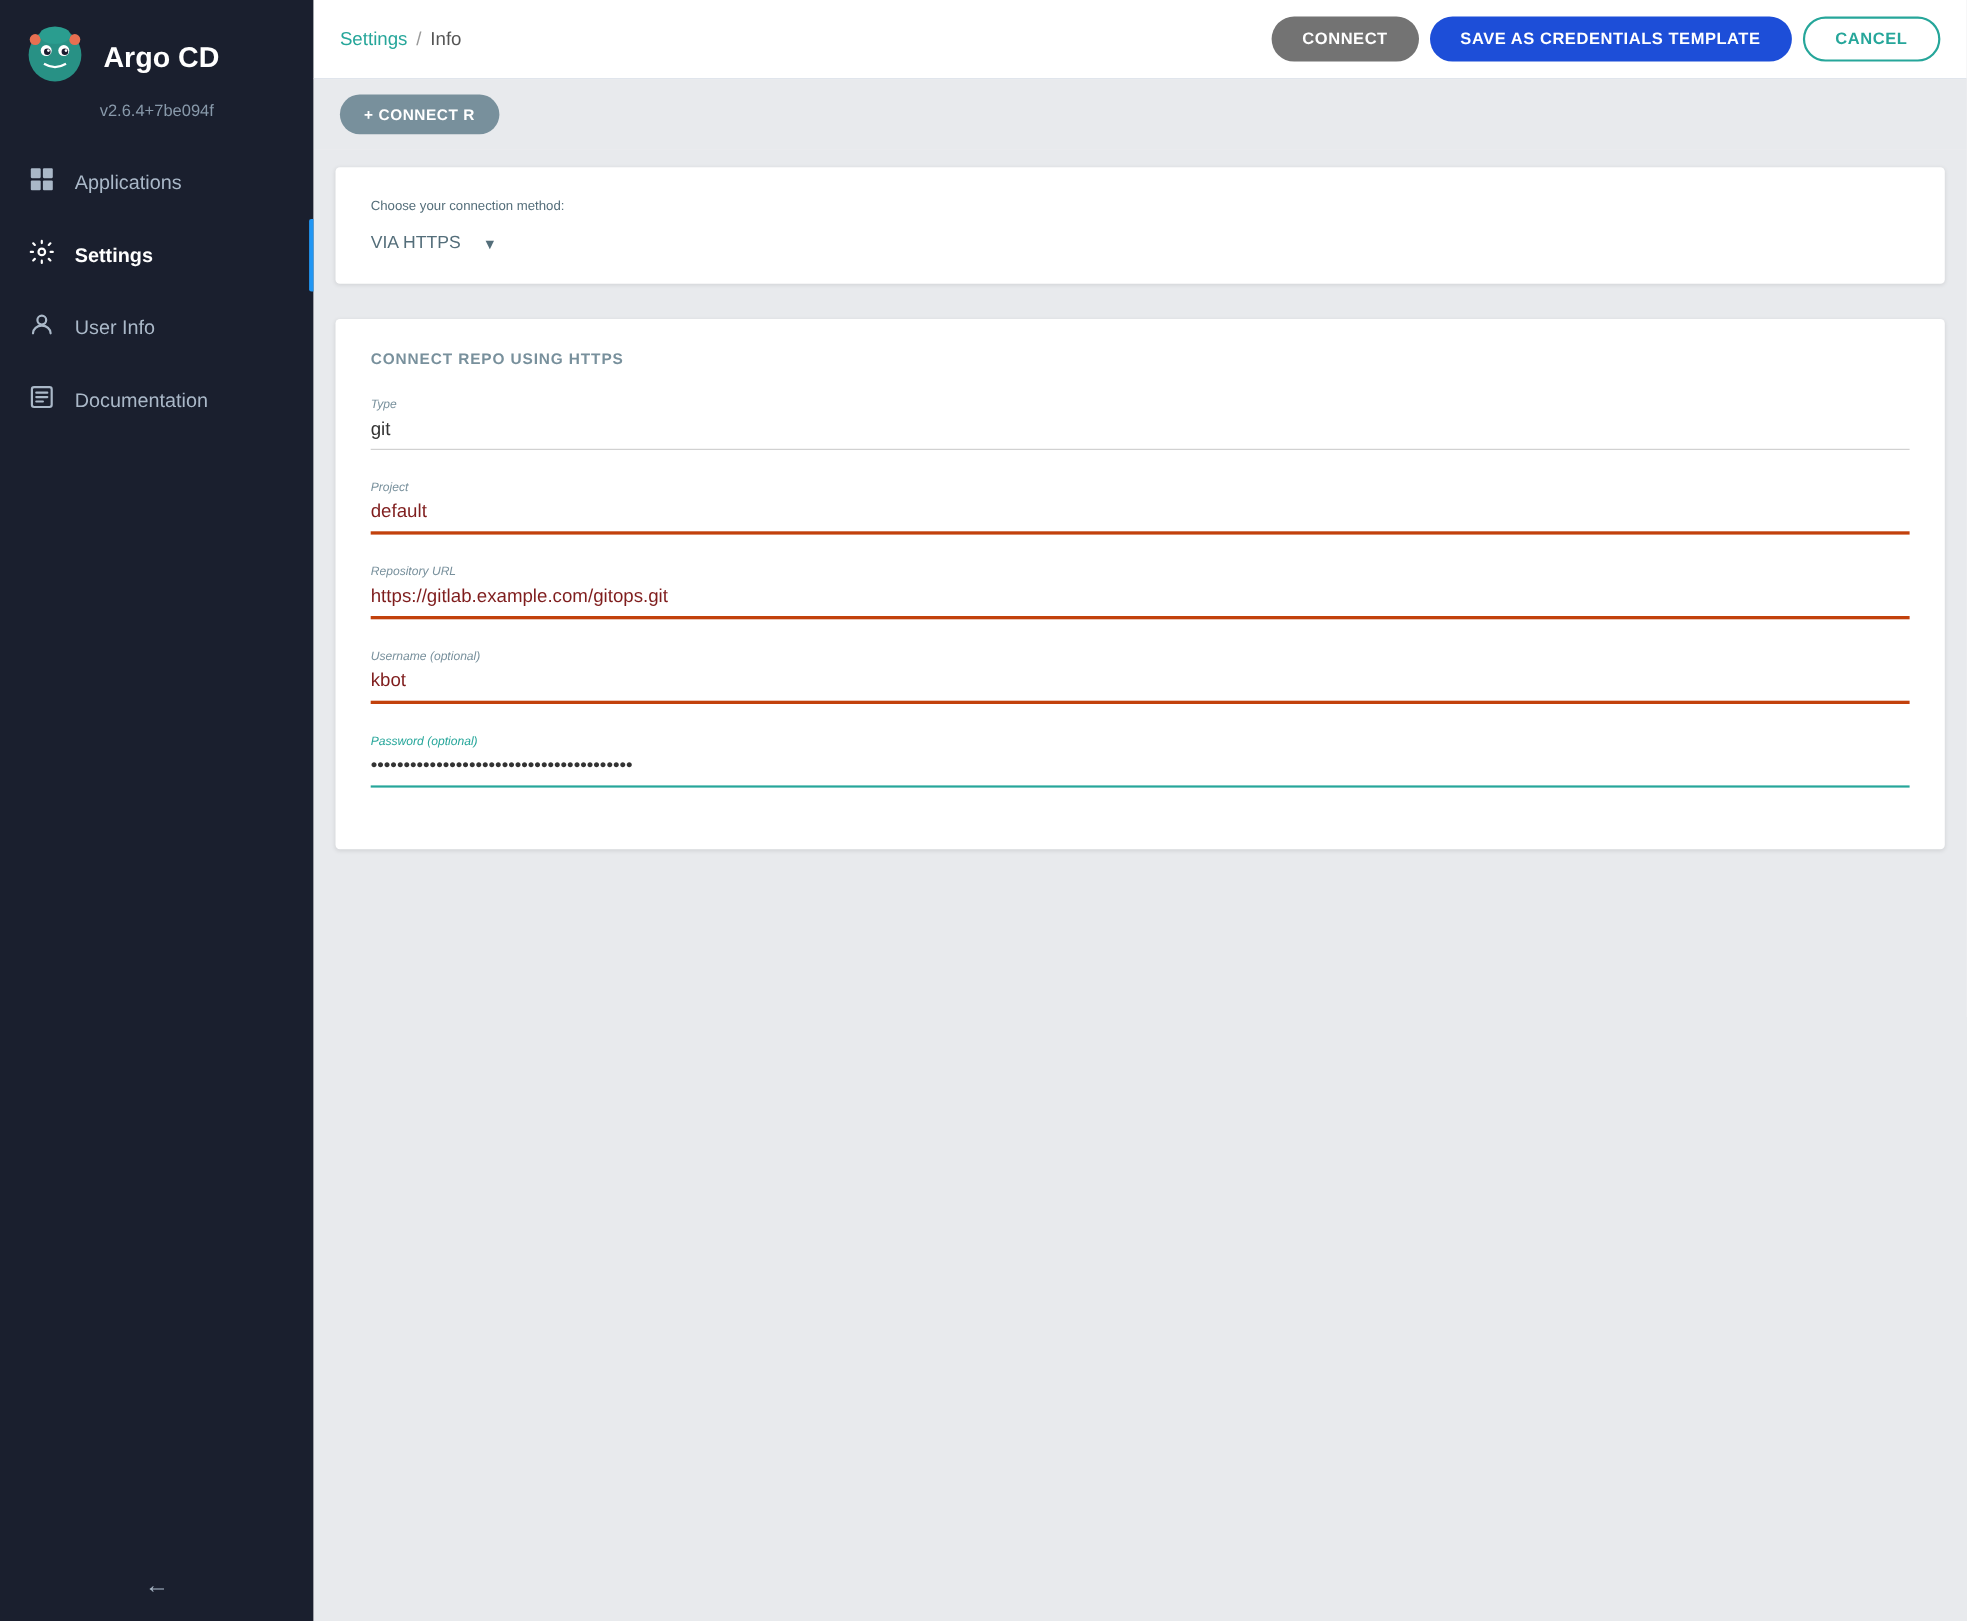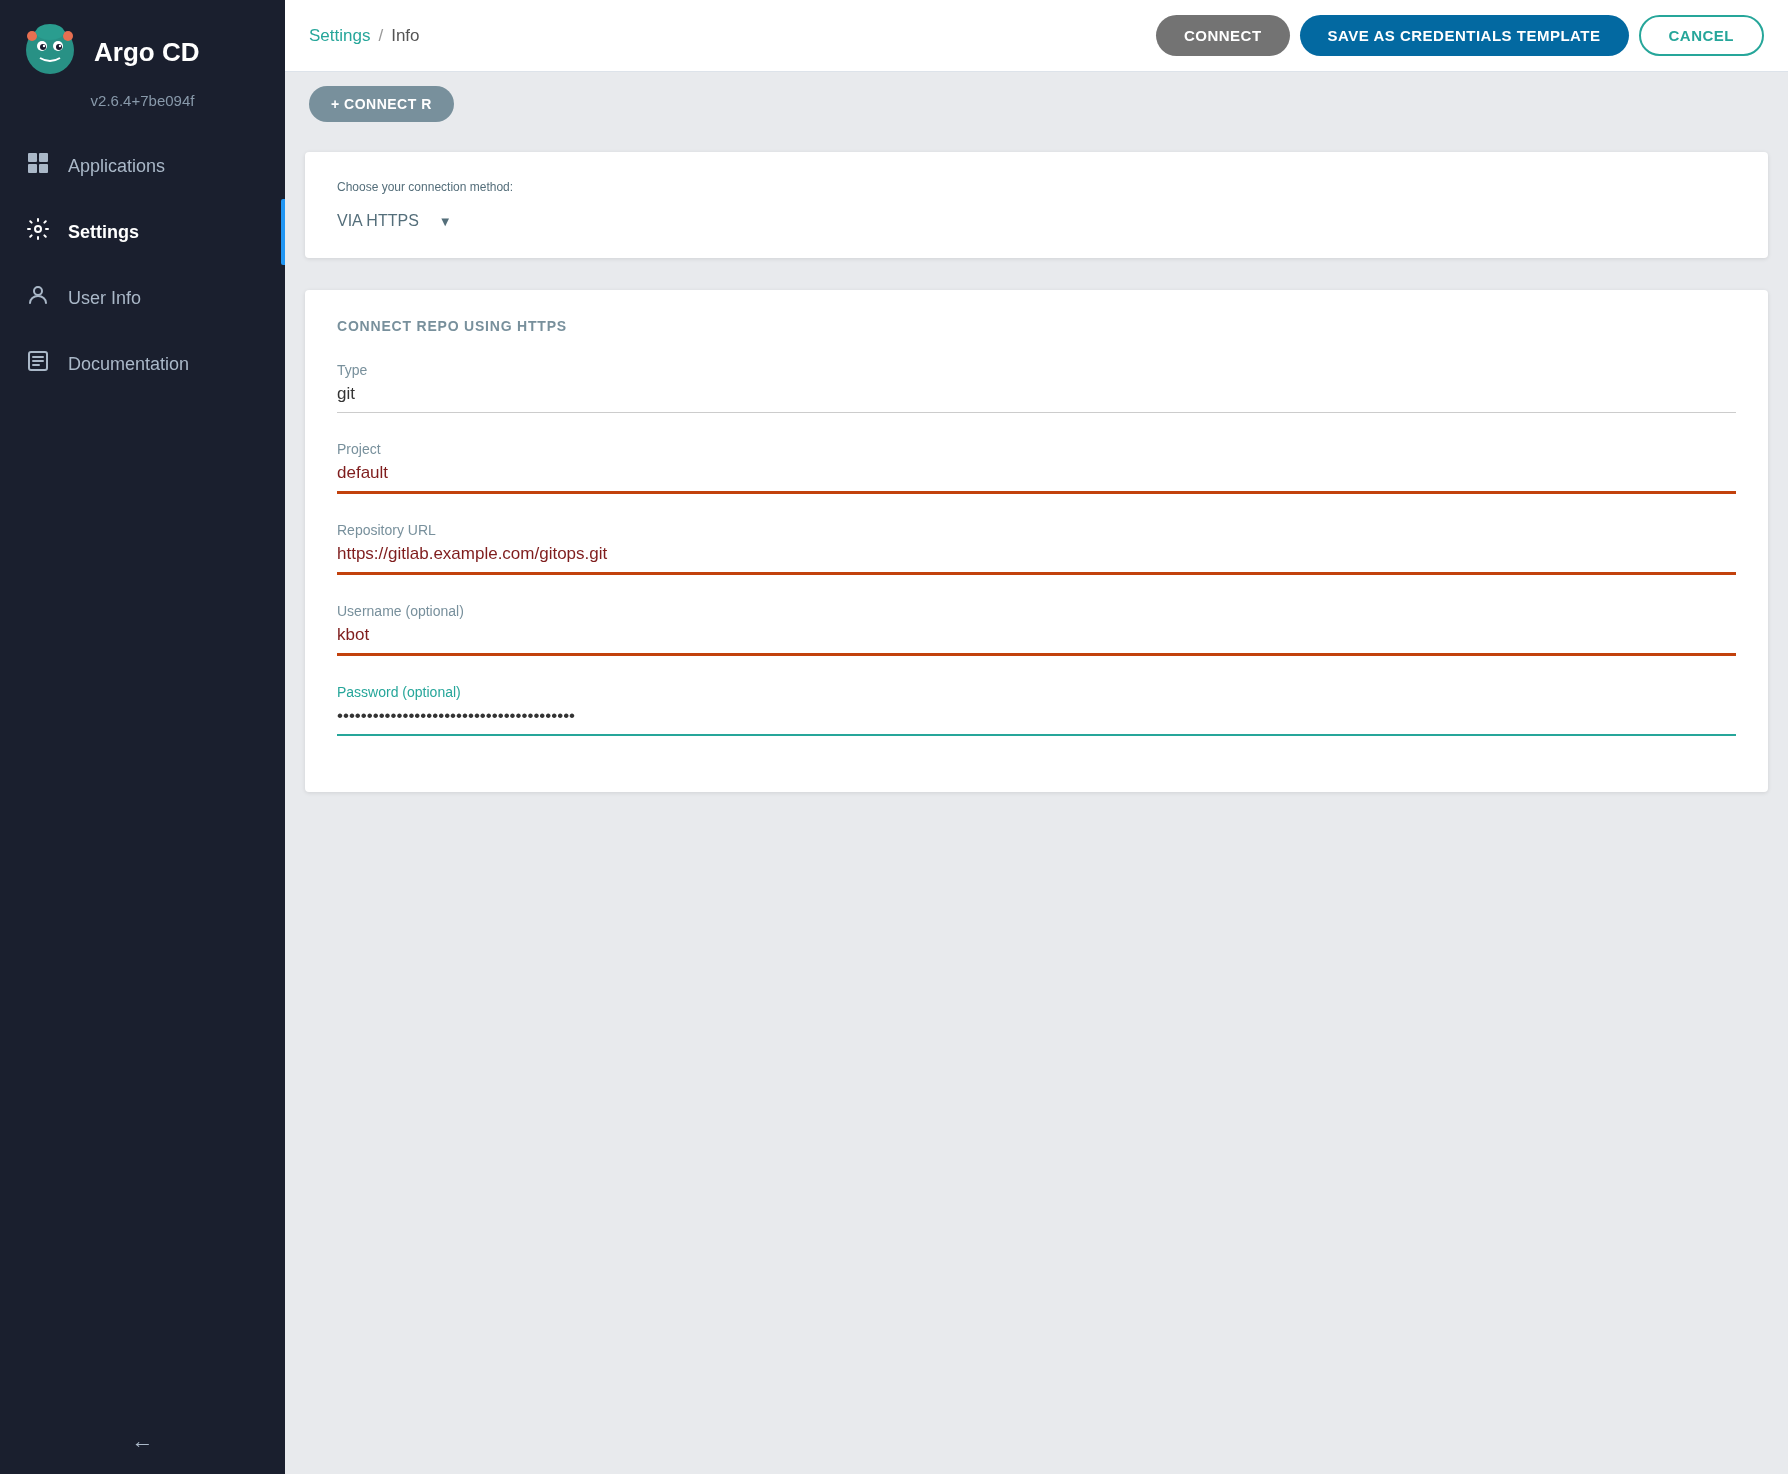--- a/index.html
+++ b/index.html
@@ -129,21 +129,21 @@
       border: none;
       border-radius: 30px;
       padding: 12px 28px;
       font-size: 15px;
       font-weight: 700;
       letter-spacing: 0.5px;
       cursor: pointer;
       text-transform: uppercase;
     }
     .btn-save-creds {
-      background: #0369a1;
+      background: #1d4ed8;
       color: #fff;
       border: none;
       border-radius: 30px;
       padding: 12px 28px;
       font-size: 15px;
       font-weight: 700;
       letter-spacing: 0.5px;
       cursor: pointer;
       text-transform: uppercase;
     }
@@ -228,24 +228,25 @@
       color: #78909c;
       letter-spacing: 0.8px;
       text-transform: uppercase;
       margin-bottom: 28px;
     }
 
     .form-field {
       margin-bottom: 28px;
     }
     .form-label {
-      font-size: 14px;
+      font-size: 11px;
       color: #78909c;
       margin-bottom: 6px;
       display: block;
+      font-style: italic;
     }
     .form-label.active {
       color: #26a69a;
     }
     .form-value {
       font-size: 17px;
       color: #333;
       padding-bottom: 8px;
       border-bottom: 1px solid #ccc;
       display: block;

